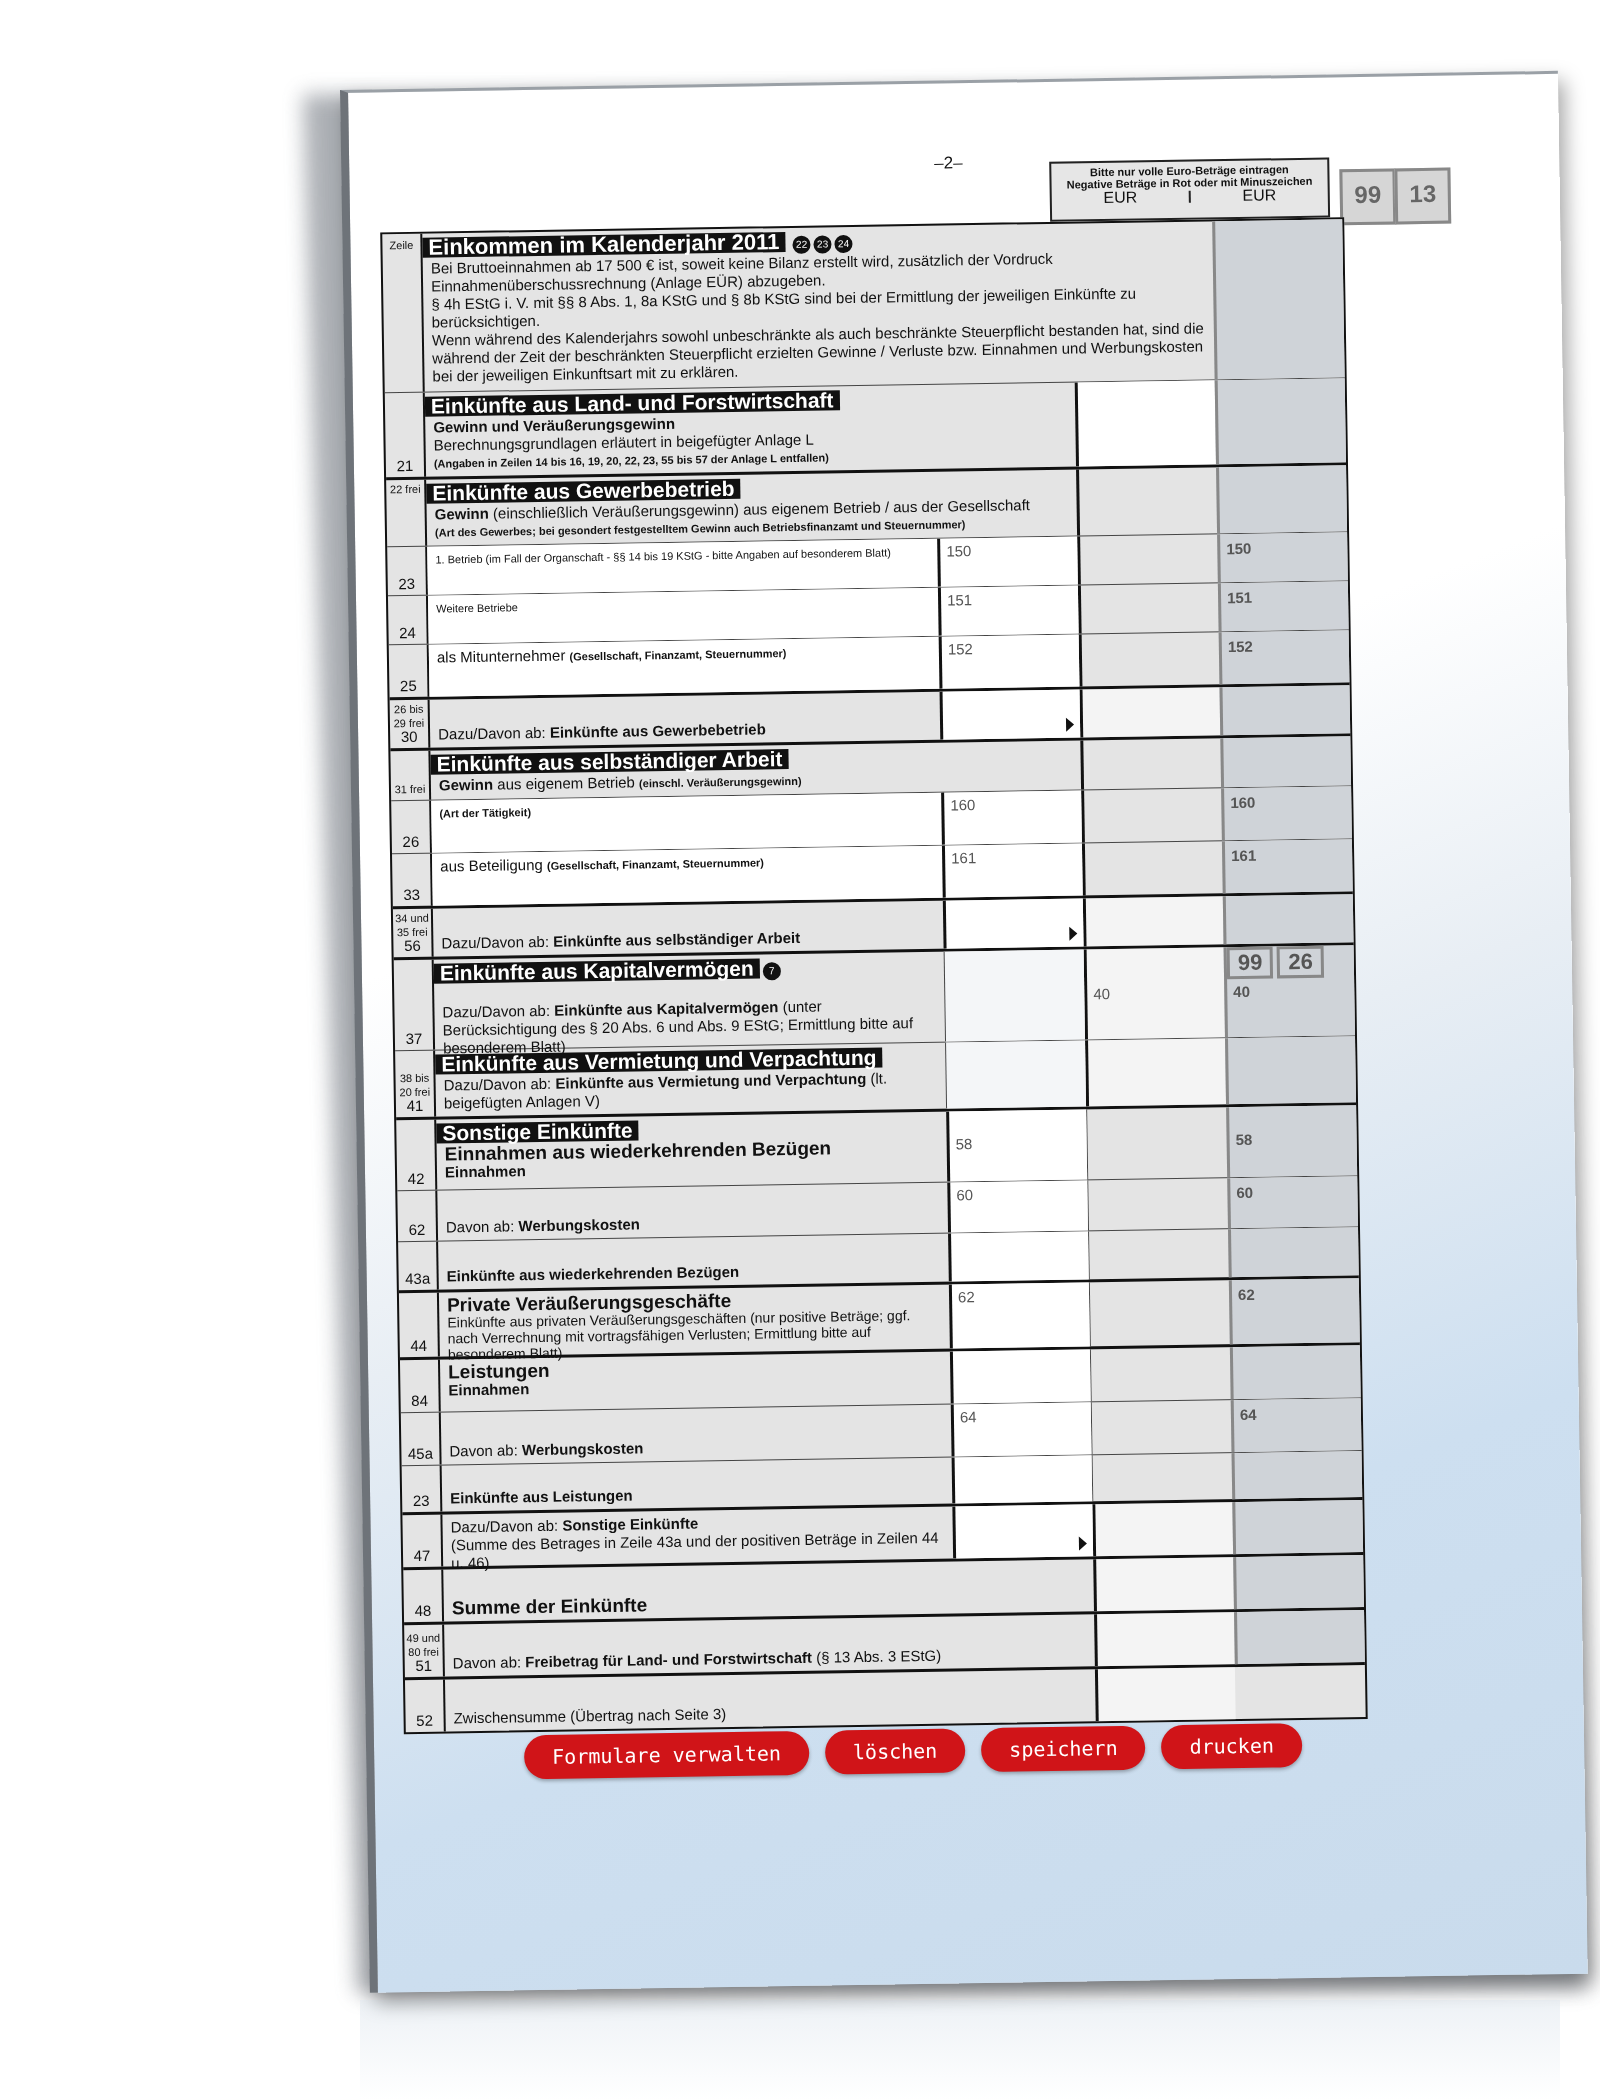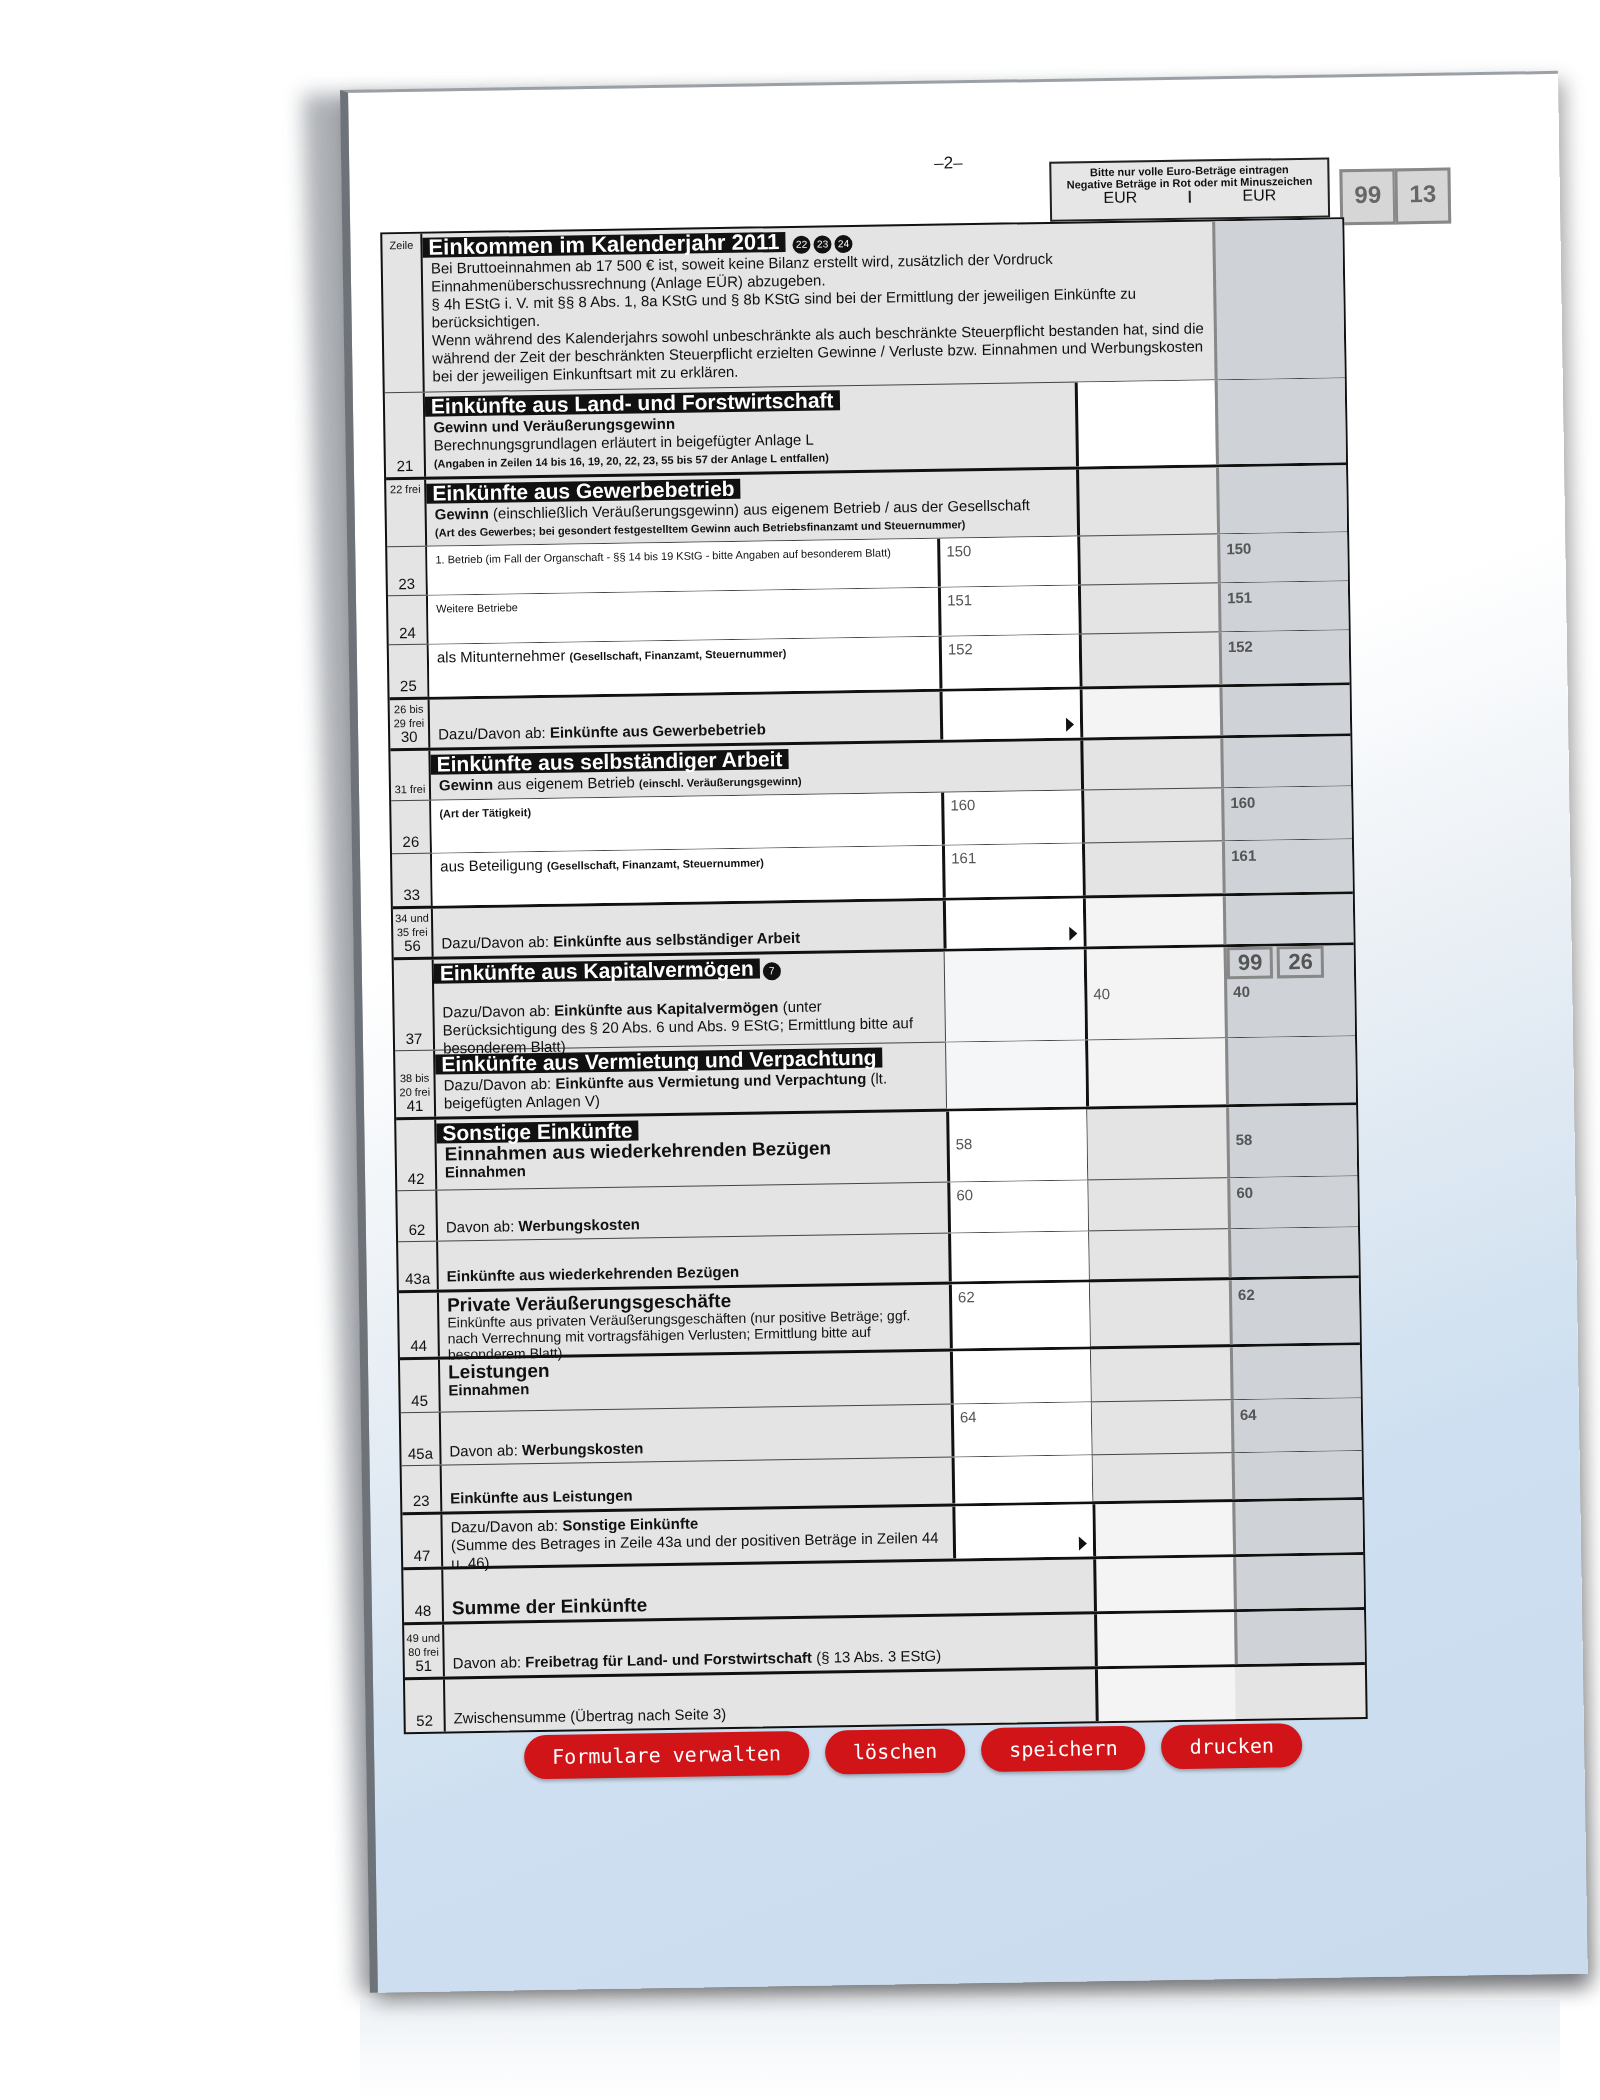--- a/index.html
+++ b/index.html
@@ -233,21 +233,21 @@
       <div class="zeile">44</div>
       <div class="content">
         <div class="big" style="font-size:19px">Private Veräußerungsgeschäfte</div>
         <div style="font-size:14px;line-height:16px">Einkünfte aus privaten Veräußerungsgeschäften (nur positive Beträge; ggf. nach Verrechnung mit vortragsfähigen Verlusten; Ermittlung bitte auf besonderem Blatt)</div>
       </div>
       <div class="field">62</div>
       <div class="eur" style="background:transparent;border-left:1px solid #444"></div>
       <div class="code">62</div>
     </div>
     <div class="row" style="height:52px">
-      <div class="zeile">45</div>
+      <div class="zeile">84</div>
       <div class="content">
         <div class="big" style="font-size:19px">Leistungen</div>
         <b>Einnahmen</b>
       </div>
       <div class="field"></div>
       <div class="eur" style="background:transparent;border-left:1px solid #444"></div>
       <div class="code"></div>
     </div>
     <div class="row" style="height:52px">
       <div class="zeile">45a</div>

